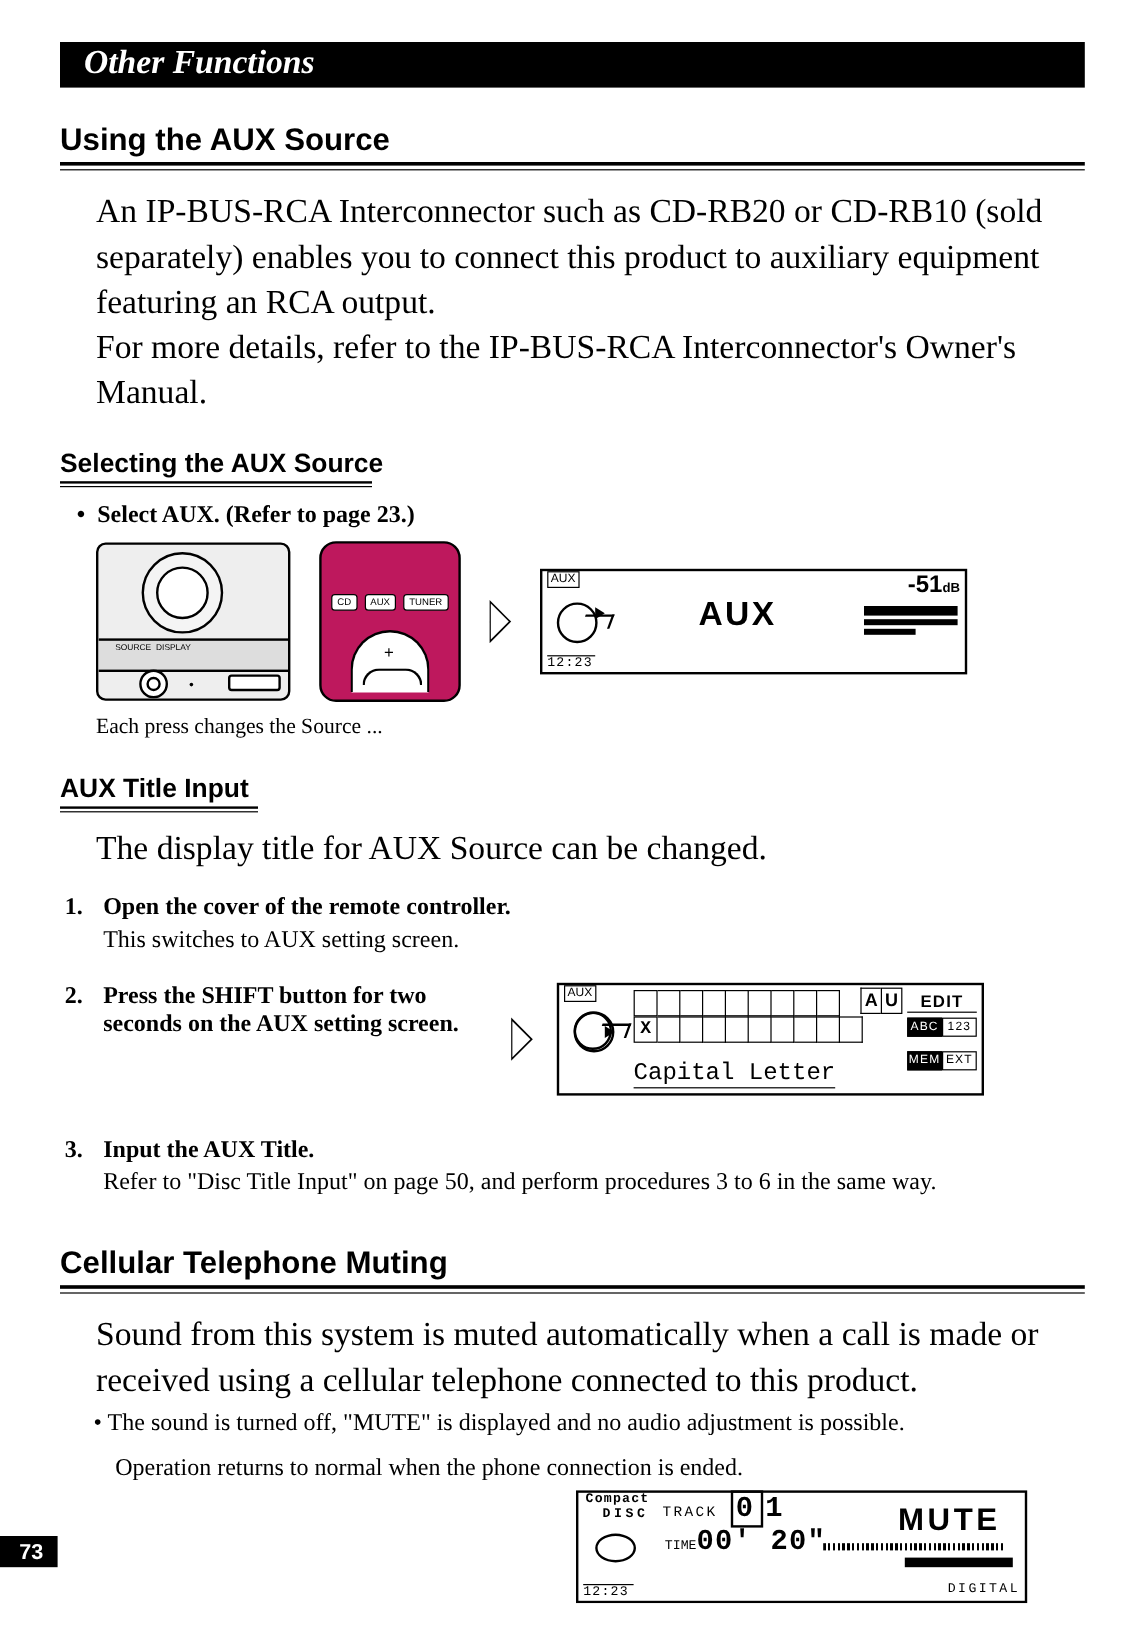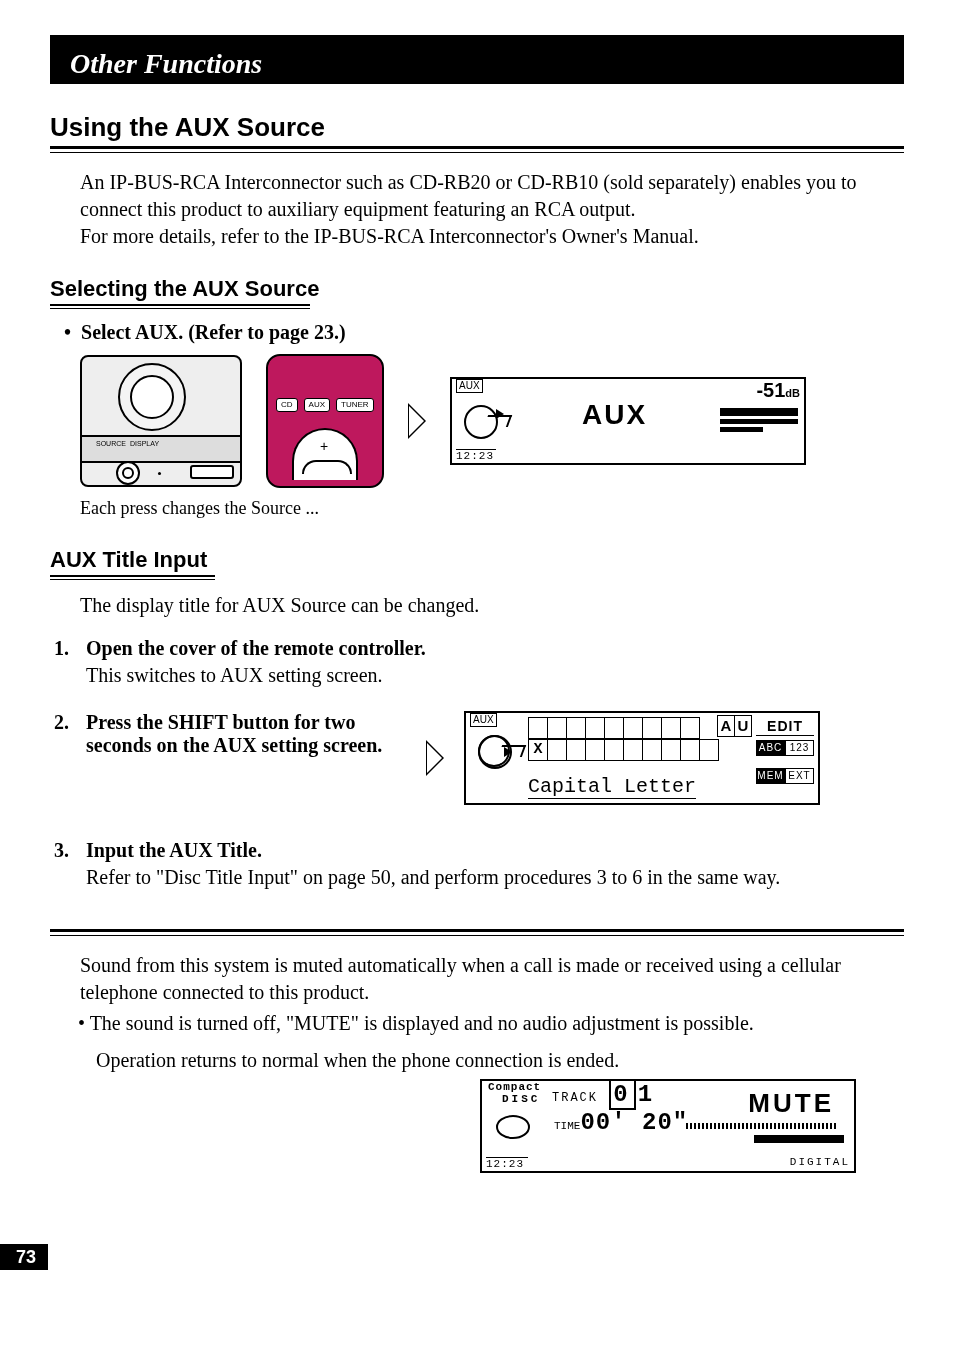--- a/index.html
+++ b/index.html
@@ -13,21 +13,21 @@
   .page {
     padding: 35px 50px 0 50px;
     box-sizing: border-box;
     min-height: 1300px;
     position: relative;
   }
   .chapter-bar {
     background: #000;
     color: #fff;
     margin: 0 0 28px 0;
-    padding: 13px 0 4px 20px;
+    padding: 2px 0 4px 20px;
     font-style: italic;
     font-weight: bold;
     font-size: 28px;
     font-family: "Times New Roman", Times, serif;
   }
   .h1 {
     font-family: Arial, Helvetica, sans-serif;
     font-weight: bold;
     font-size: 26px;
     margin: 0 0 3px 0;
@@ -35,21 +35,21 @@
   .h1-rule {
     border: none;
     border-top: 3px solid #000;
     border-bottom: 1px solid #000;
     height: 3px;
     margin: 0 0 16px 0;
     padding: 0;
     background: #fff;
   }
   .body {
-    font-size: 20px;
+    font-size: 28px;
     line-height: 1.35;
     margin-left: 30px;
     margin-bottom: 26px;
   }
   .h2 {
     font-family: Arial, Helvetica, sans-serif;
     font-weight: bold;
     font-size: 22px;
     margin: 0 0 2px 0;
     display: inline-block;
@@ -451,20 +451,21 @@
 
   <div style="height:34px;"></div>
 
   <div class="step">
     <div class="step-num">3.</div>
     <div class="step-title">Input the AUX Title.</div>
   </div>
   <div class="step-body" style="margin-bottom:40px;">Refer to "Disc Title Input" on page 50, and perform procedures 3 to 6 in the same way.</div>
 
   
+  <div class="h1">Cellular Telephone Muting</div>
   <hr class="h1-rule">
   <div class="body" style="margin-bottom:2px;">Sound from this system is muted automatically when a call is made or received using a cellular telephone connected to this product.</div>
   <div class="mute-bullet"><span>The sound is turned off, "MUTE" is displayed and no audio adjustment is possible.</span></div>
   <div class="mute-sub">Operation returns to normal when the phone connection is ended.</div>
 
   <div class="lcd lcd3 lcd-right-align">
     <div class="cd">
       <span>Compact</span>
         <span class="l2">DISC</span>
     </div>

